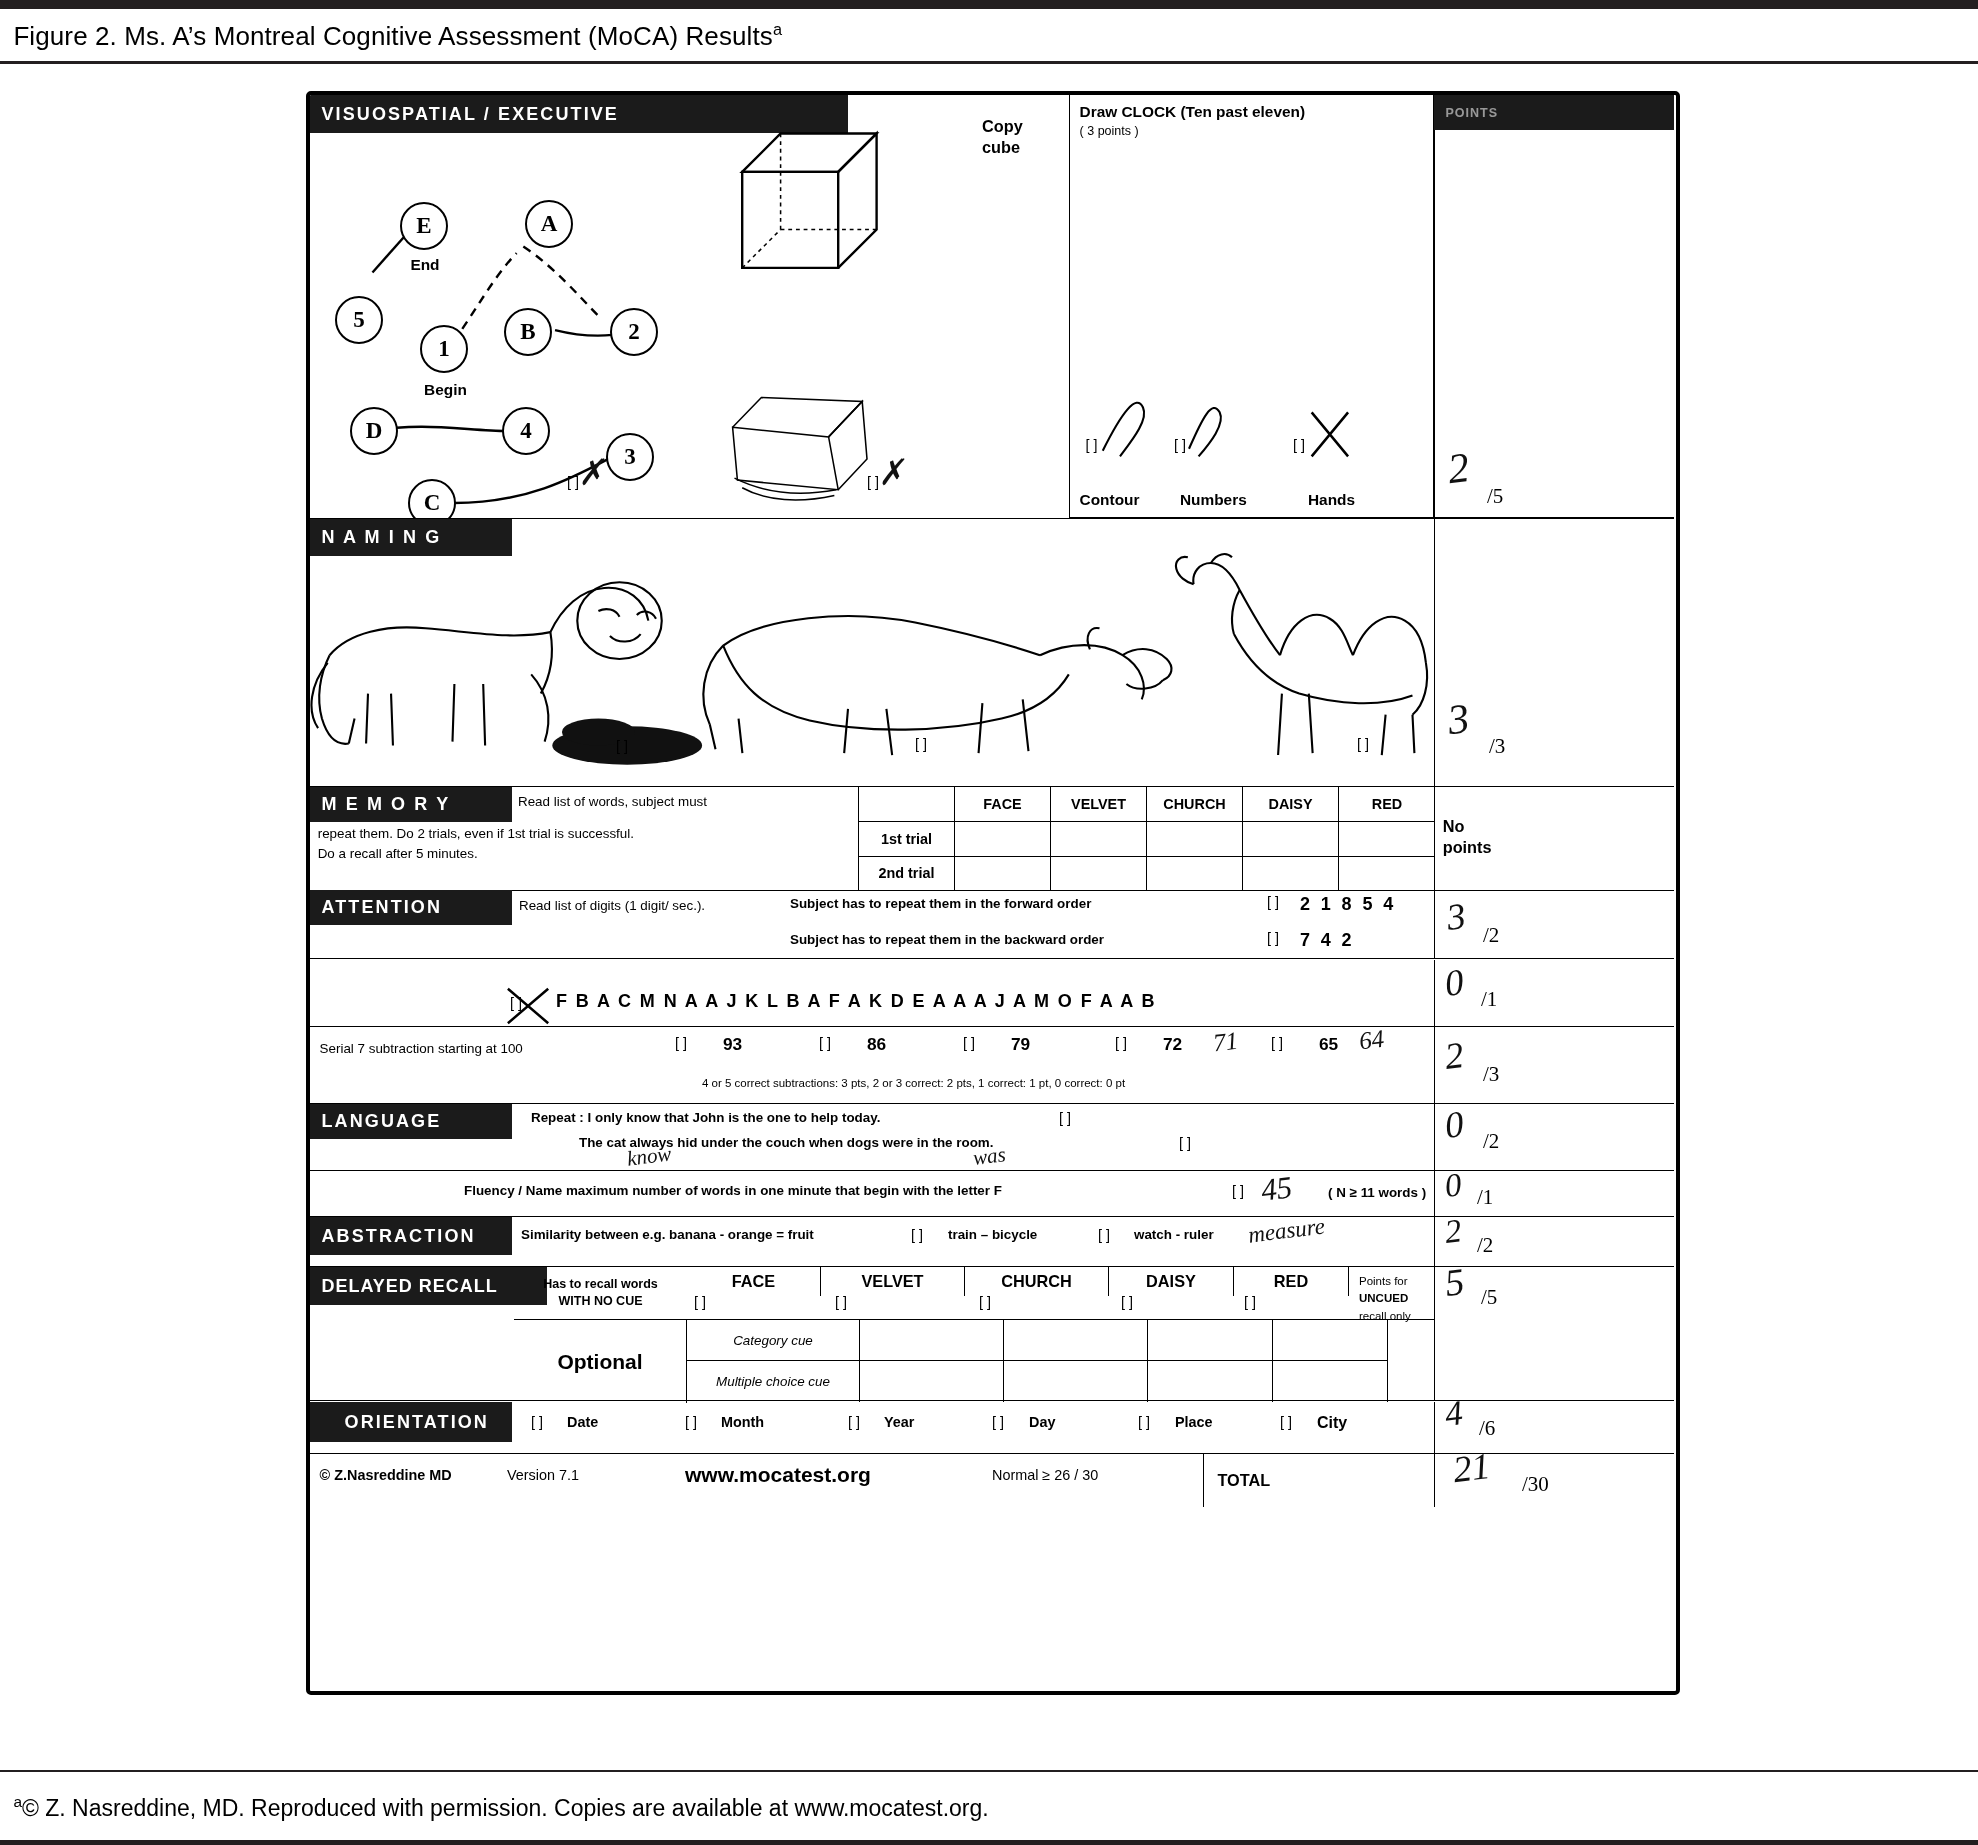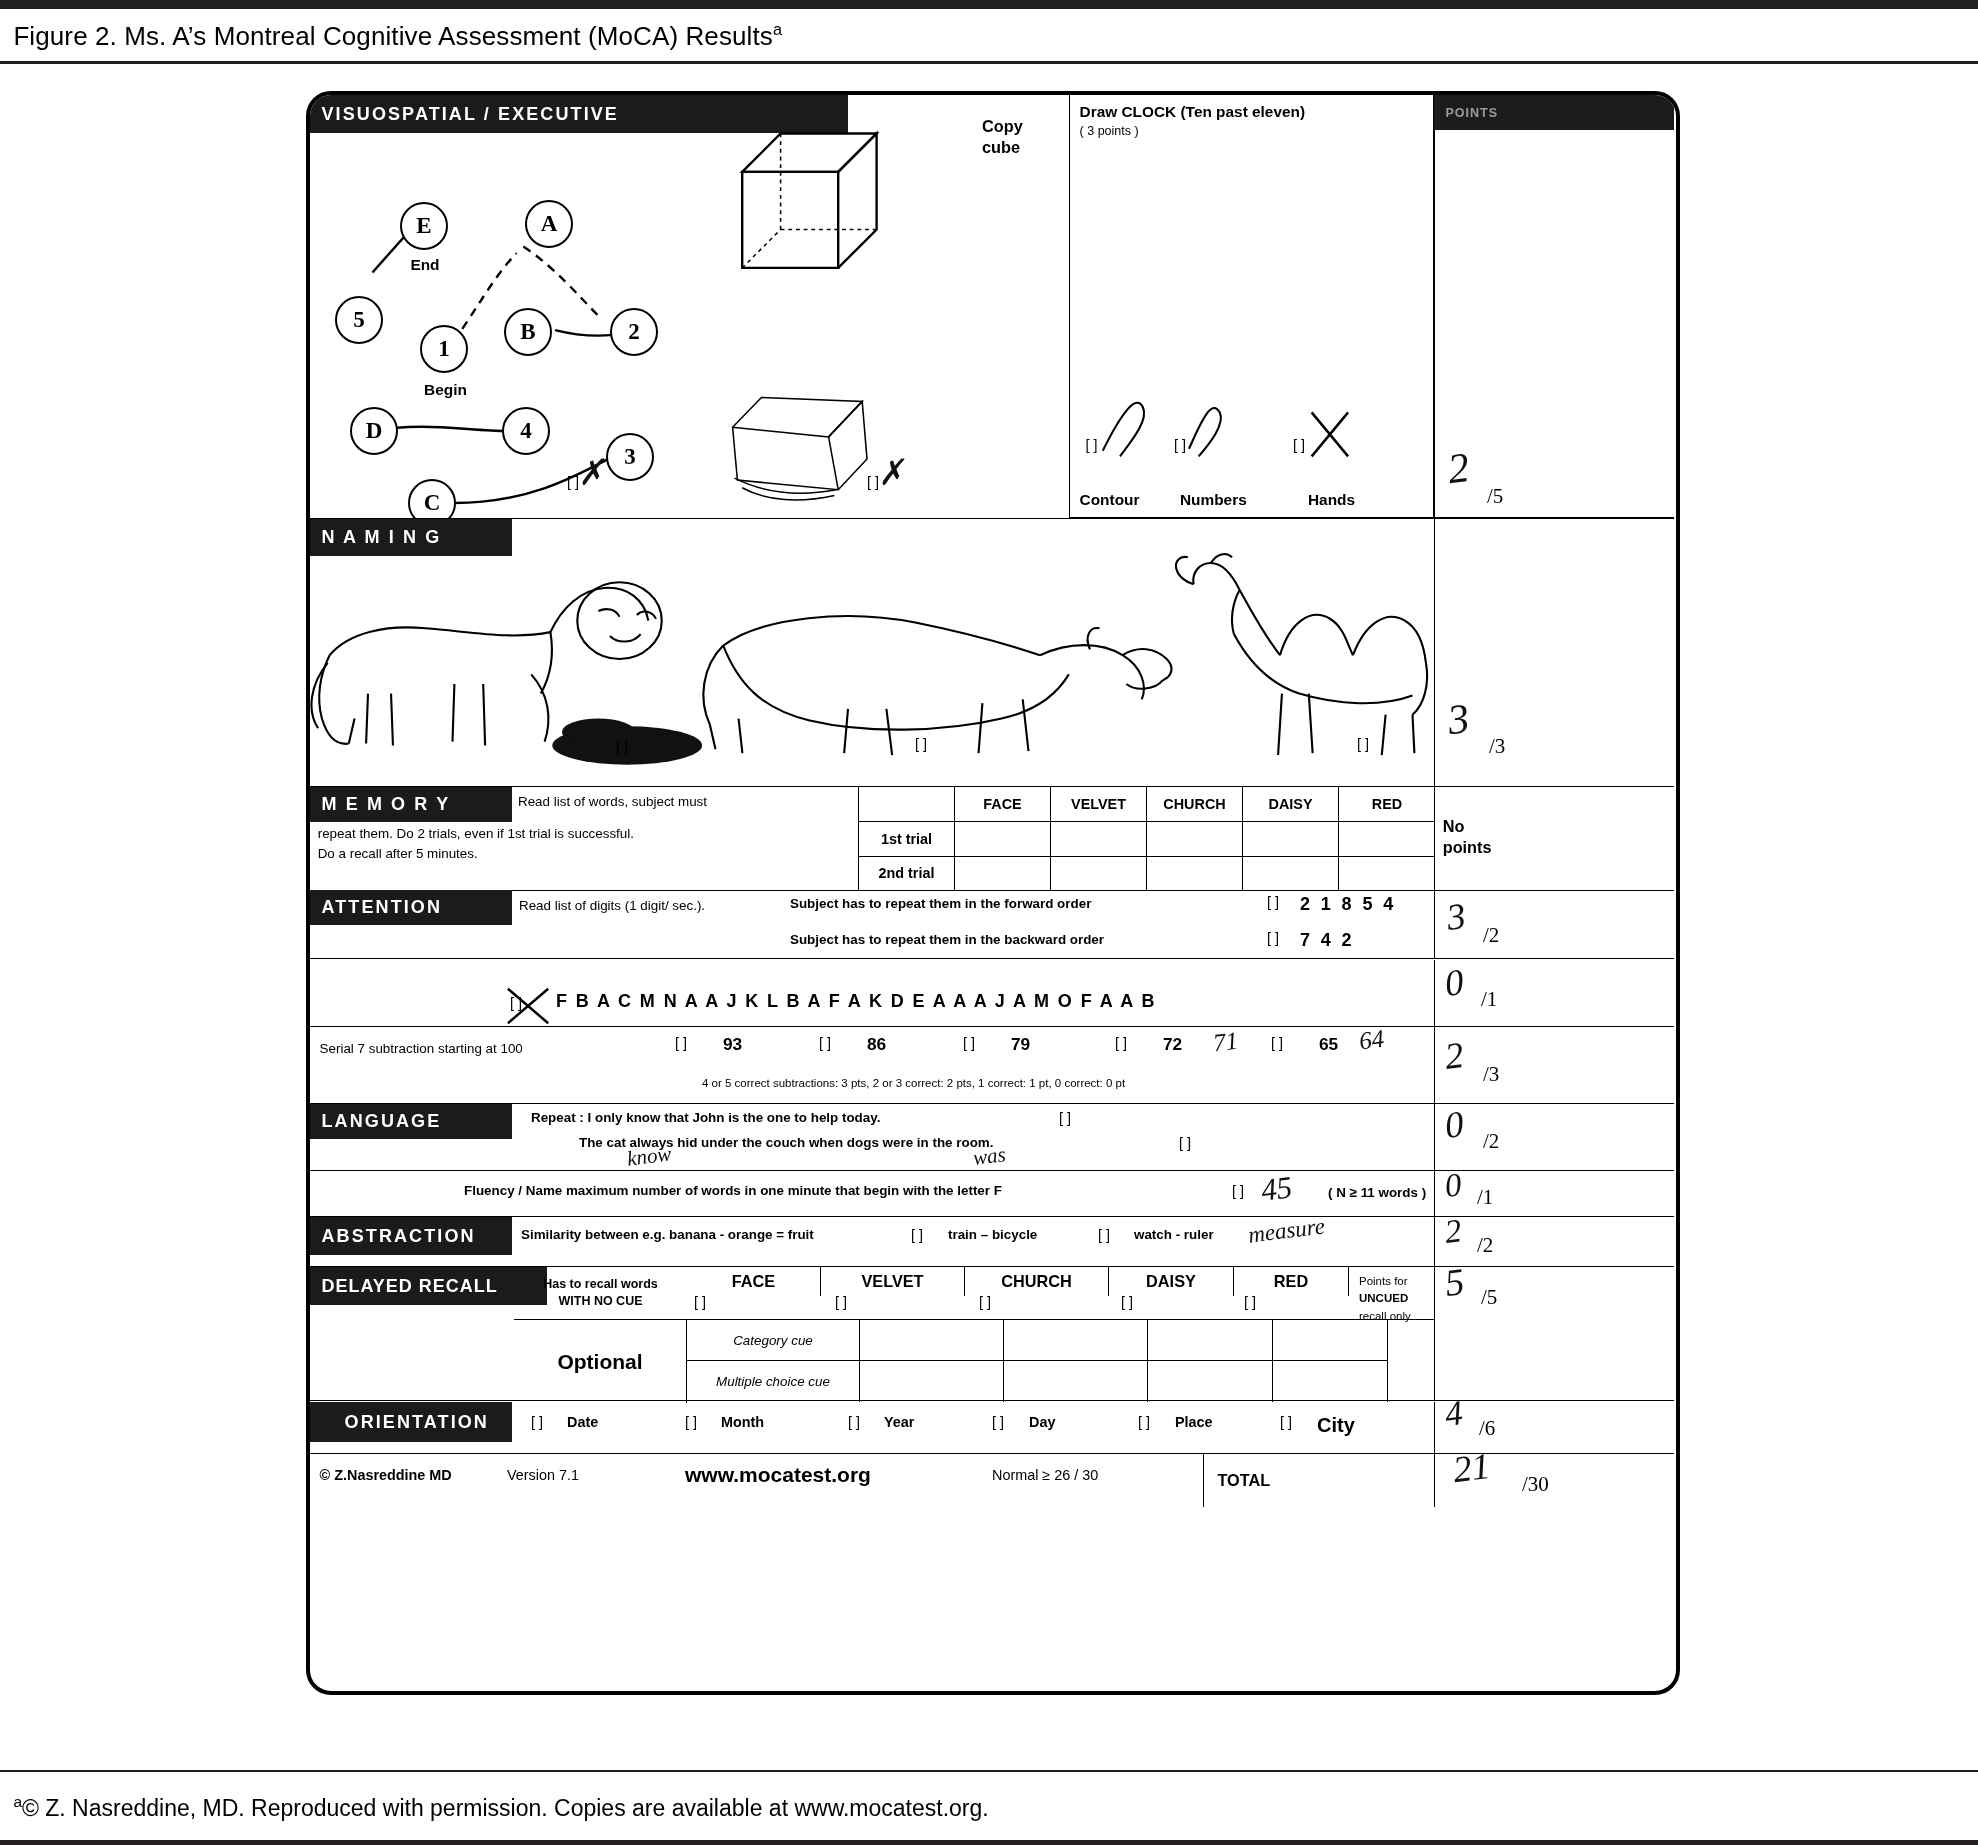--- a/index.html
+++ b/index.html
@@ -46,21 +46,21 @@
     width: 100%;
     height: 1633px;
   }
   .moca {
     position: absolute;
     left: 306px;
     top: 27px;
     width: 1374px;
     height: 1604px;
     border: 4.8px solid #000;
-    border-radius: 25px;
+    border-radius: 5px;
     overflow: hidden;
     background: #fff;
     font-size: 14.4px;
     line-height: 1.15;
   }
   .moca .inner { position: relative; width: 100%; height: 100%; }
 
   
   .cell { position: absolute; }
   .bar {
@@ -615,21 +615,21 @@
           <div class="cell sm bold" style="left:719px;top:11.5px;font-size:14.4px;">
             <span>Day</span></div>
 
           <div class="cell sm" style="left:828px;top:11.5px;font-size:14.4px;">
             <span>[ ]</span></div>
           <div class="cell sm bold" style="left:865px;top:11.5px;font-size:14.4px;">
             <span>Place</span></div>
 
           <div class="cell sm" style="left:970px;top:11.5px;font-size:14.4px;">
             <span>[ ]</span></div>
-          <div class="cell sm bold" style="left:1007px;top:11.5px;font-size:20px;">
+          <div class="cell sm bold" style="left:1007px;top:11.5px;font-size:16px;">
             <span>City</span></div>
         </div>
         <div class="cell bl" style="left:1124px;top:1307px;width:240px;height:52px;border-bottom:1.9px solid #000;">
           <div class="hw" style="position:absolute;left:9.6px;top:-5.8px;font-size:35px;">
             <span>4</span></div>
           <div class="score" style="position:absolute;left:44px;top:13.4px;">
             <span>/6</span></div>
         </div>
 
         <div class="cell" style="left:0;top:1358px;width:1364px;height:54px;">

